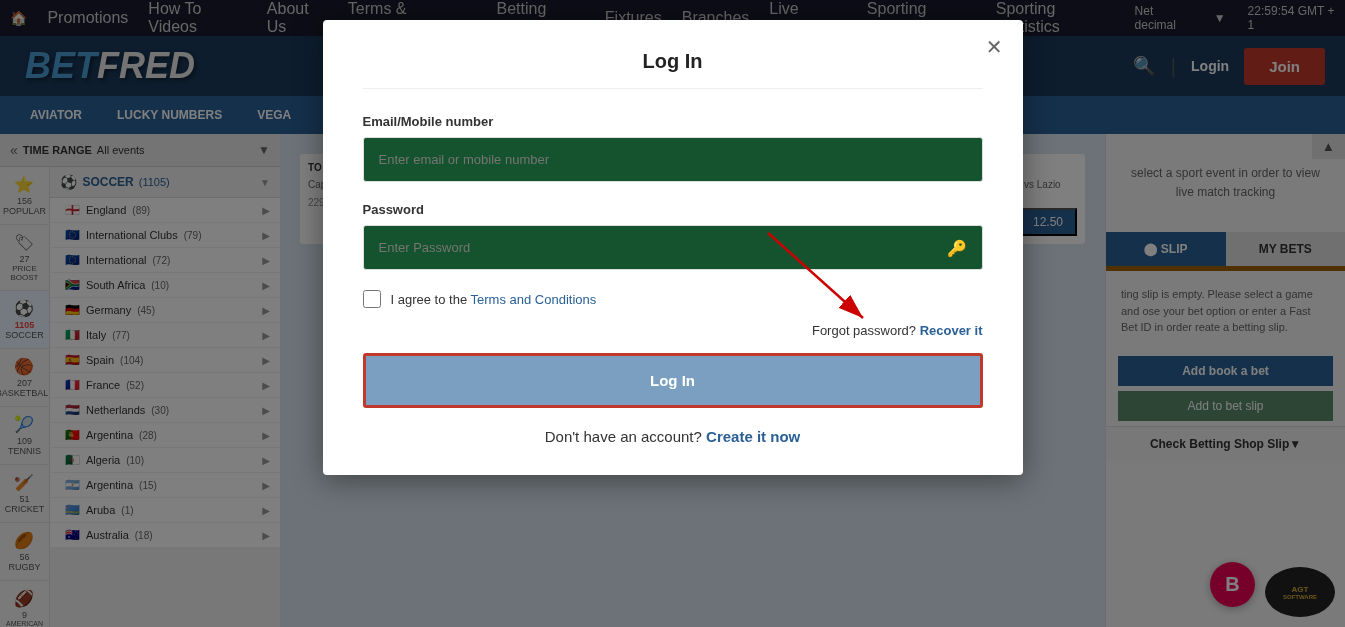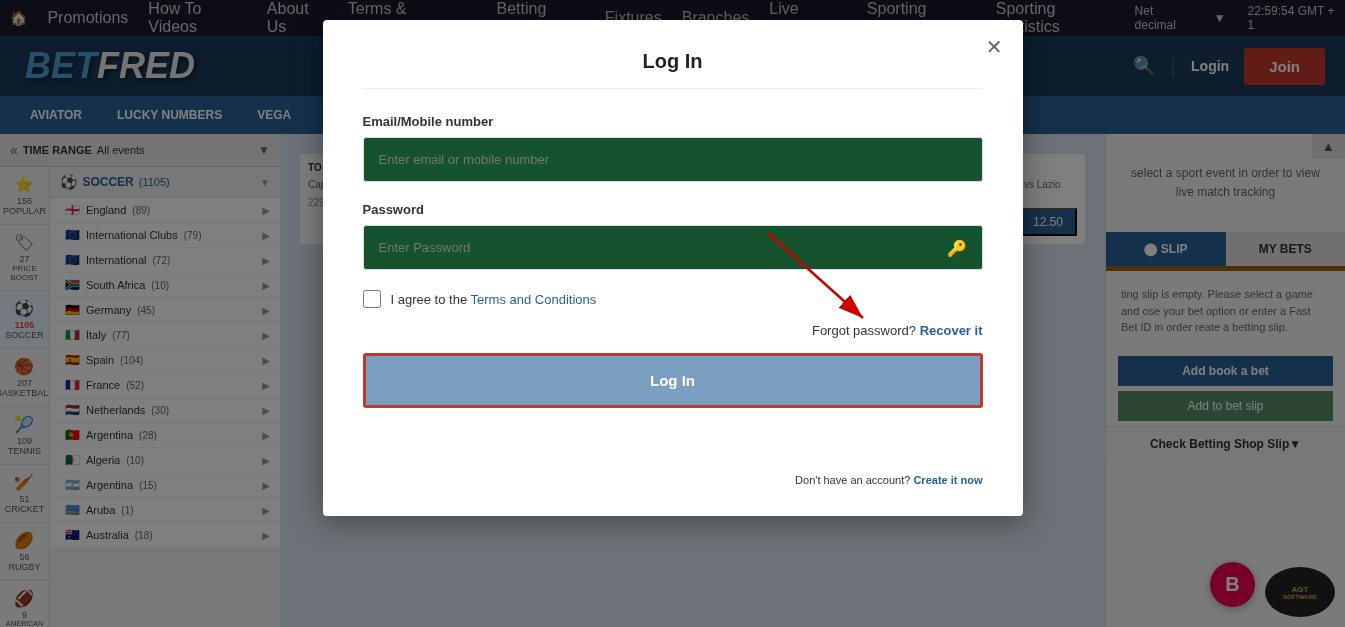--- a/index.html
+++ b/index.html
@@ -345,24 +345,23 @@
       background: #7a9fc0;
       color: white;
       border: 3px solid #c0392b;
       border-radius: 3px;
       font-size: 15px;
       font-weight: bold;
       cursor: pointer;
       margin-bottom: 20px;
     }
     .no-account-row {
-      text-align: right;
-      font-size: 11px;
+      text-align: center;
+      font-size: 15px;
       color: #333;
-      margin-top: 46px;
     }
     .create-link { color: #2a6096; text-decoration: none; font-weight: bold; }
 
     
     .bet-cards {
       display: flex;
       gap: 10px;
       padding: 10px;
     }
     .bet-card {

